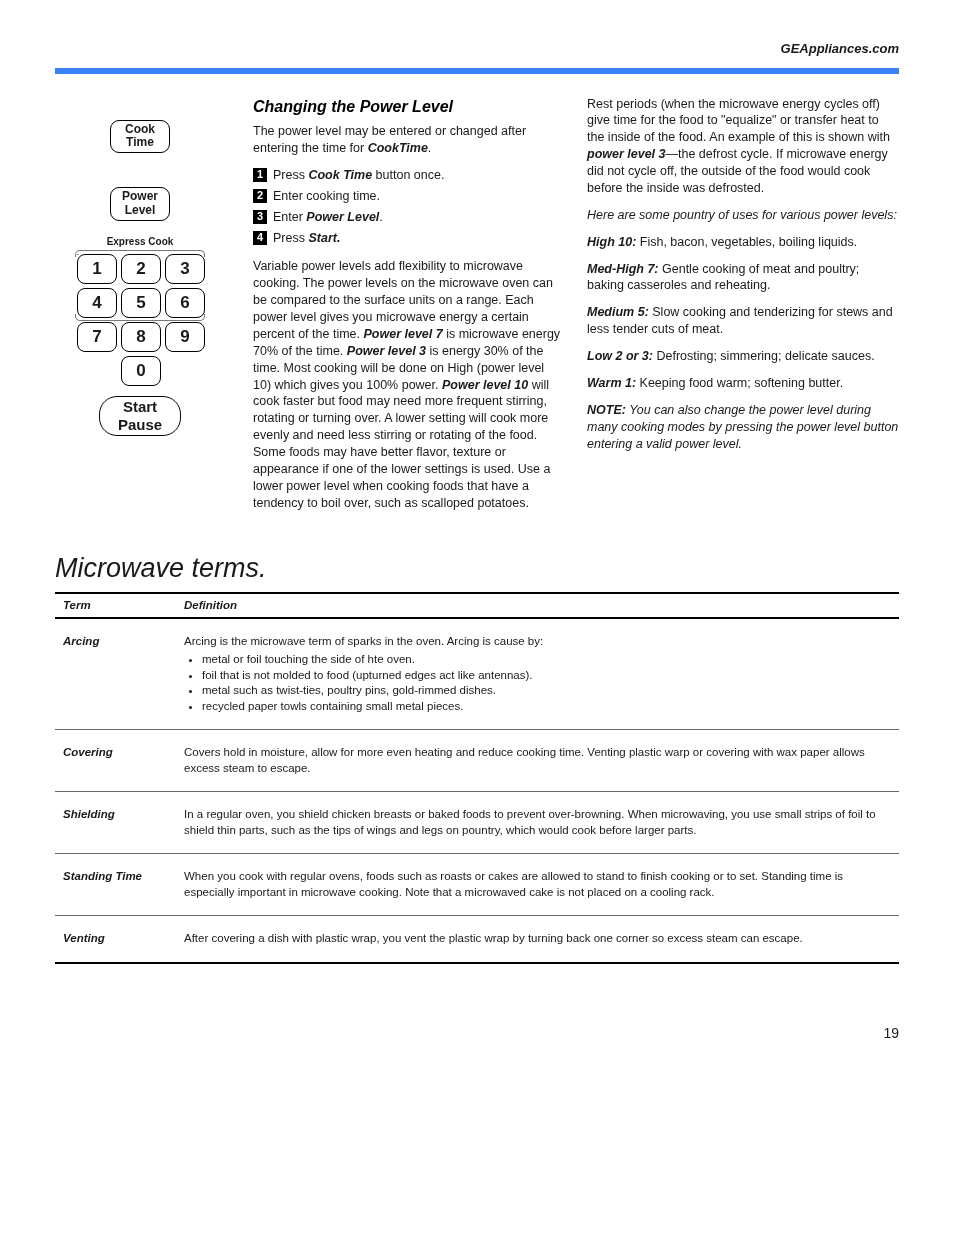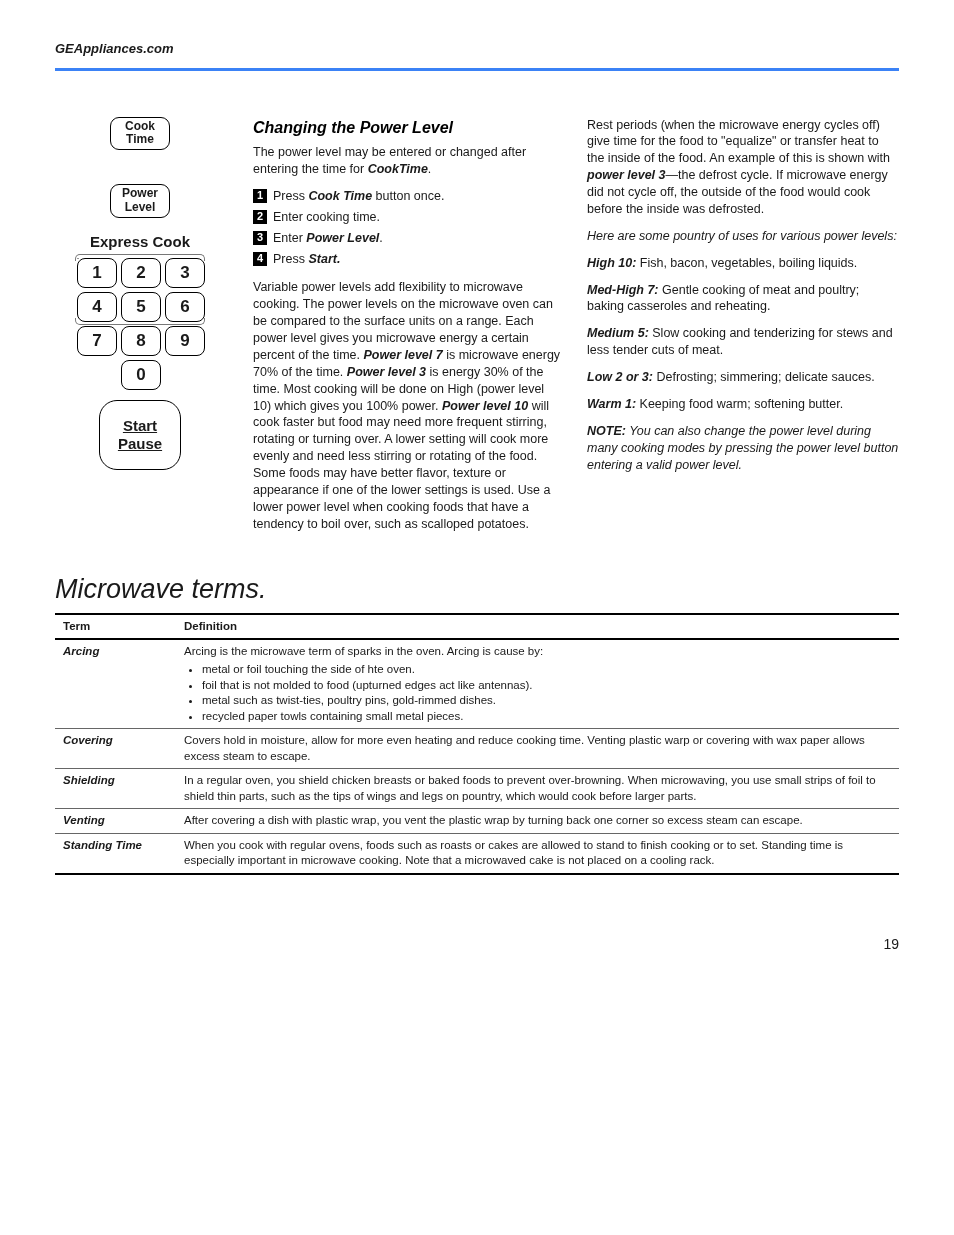--- a/index.html
+++ b/index.html
@@ -6,24 +6,25 @@
     font-family: Arial, Helvetica, sans-serif;
     margin: 0;
     padding: 40px 55px 40px 55px;
     color: #1a1a1a;
     font-size: 12.5px;
     line-height: 1.35;
     width: 954px;
     box-sizing: border-box;
   }
   .header-url {
+    text-align: right;
     font-weight: bold;
     font-style: italic;
     font-size: 13px;
-    border-bottom: 3px solid #3b82f6;
+    border-bottom: 6px solid #3b82f6;
     padding-bottom: 10px;
     margin-bottom: 22px;
   }
   .top-section {
     display: flex;
     gap: 28px;
   }
   .control-panel {
     flex: 0 0 170px;
     display: flex;
@@ -38,29 +39,28 @@
     text-align: center;
     font-size: 12px;
     line-height: 1.15;
     margin-bottom: 10px;
     min-width: 42px;
     margin-top: 24px;
   }
   .btn-big-oval {
     border: 1.5px solid #000;
     border-radius: 18px;
-    padding: 16px 18px;
+    padding: 1px 18px;
     text-align: center;
     font-size: 15px;
     margin-top: 10px;
     line-height: 1.2;
-    text-decoration: underline;
   }
   .express-label {
-    font-size: 15px;
+    font-size: 10px;
     margin: 4px 0 6px 0;
     text-align: center;
     width: 100%;
   }
   .keypad {
     display: grid;
     grid-template-columns: repeat(3, 38px);
     gap: 4px 6px;
     position: relative;
   }
@@ -83,21 +83,20 @@
     align-items: center;
     justify-content: center;
     font-size: 17px;
     font-weight: bold;
   }
   .key-zero { grid-column: 2; }
   .text-columns {
     flex: 1;
     display: flex;
     gap: 22px;
-    margin-top: 24px;
   }
   .col {
     flex: 1;
   }
   .section-title {
     font-style: italic;
     font-weight: bold;
     font-size: 16px;
     margin-bottom: 6px;
     color: #000;
@@ -132,27 +131,28 @@
   }
   table.terms {
     width: 100%;
     border-collapse: collapse;
     font-size: 11.5px;
   }
   table.terms th {
     border-top: 2px solid #000;
     border-bottom: 2px solid #000;
     text-align: left;
+    font-style: italic;
     font-weight: bold;
     padding: 4px 8px;
     margin-top: 32px;
   }
   table.terms td {
     border-bottom: 1px solid #666;
-    padding: 4px 8px;
+    padding: 15px 8px;
     vertical-align: top;
   }
   table.terms tr:last-child td {
     border-bottom: 2px solid #000;
   }
   table.terms td:first-child {
     font-weight: bold;
     font-style: italic;
     width: 105px;
   }
@@ -284,23 +284,23 @@
     </tr>
     <tr>
       <td>Covering</td>
       <td>Covers hold in moisture, allow for more even heating and reduce cooking time.  Venting plastic warp or covering with wax paper allows excess steam to escape.</td>
     </tr>
     <tr>
       <td>Shielding</td>
       <td>In a regular oven, you shield chicken breasts or baked foods to prevent over-browning.  When microwaving, you use small strips of foil to shield thin parts, such as the tips of wings and legs on pountry, which would cook before larger parts.</td>
     </tr>
     <tr>
+      <td>Standing Time</td>
+      <td>When you cook with regular ovens, foods such as roasts or cakes are allowed to stand to finish cooking or to set.  Standing time is especially important in microwave cooking.  Note that a microwaved cake is not placed on a cooling rack.</td>
+    </tr>
+    <tr>
       <td>Venting</td>
       <td>After covering a dish with plastic wrap, you vent the plastic wrap by turning back one corner so excess steam can escape.</td>
     </tr>
-    <tr>
-      <td>Standing Time</td>
-      <td>When you cook with regular ovens, foods such as roasts or cakes are allowed to stand to finish cooking or to set.  Standing time is especially important in microwave cooking.  Note that a microwaved cake is not placed on a cooling rack.</td>
-    </tr>
   </tbody>
 </table>
 
 <div class="page-num">19</div>
 
 </body></html>

